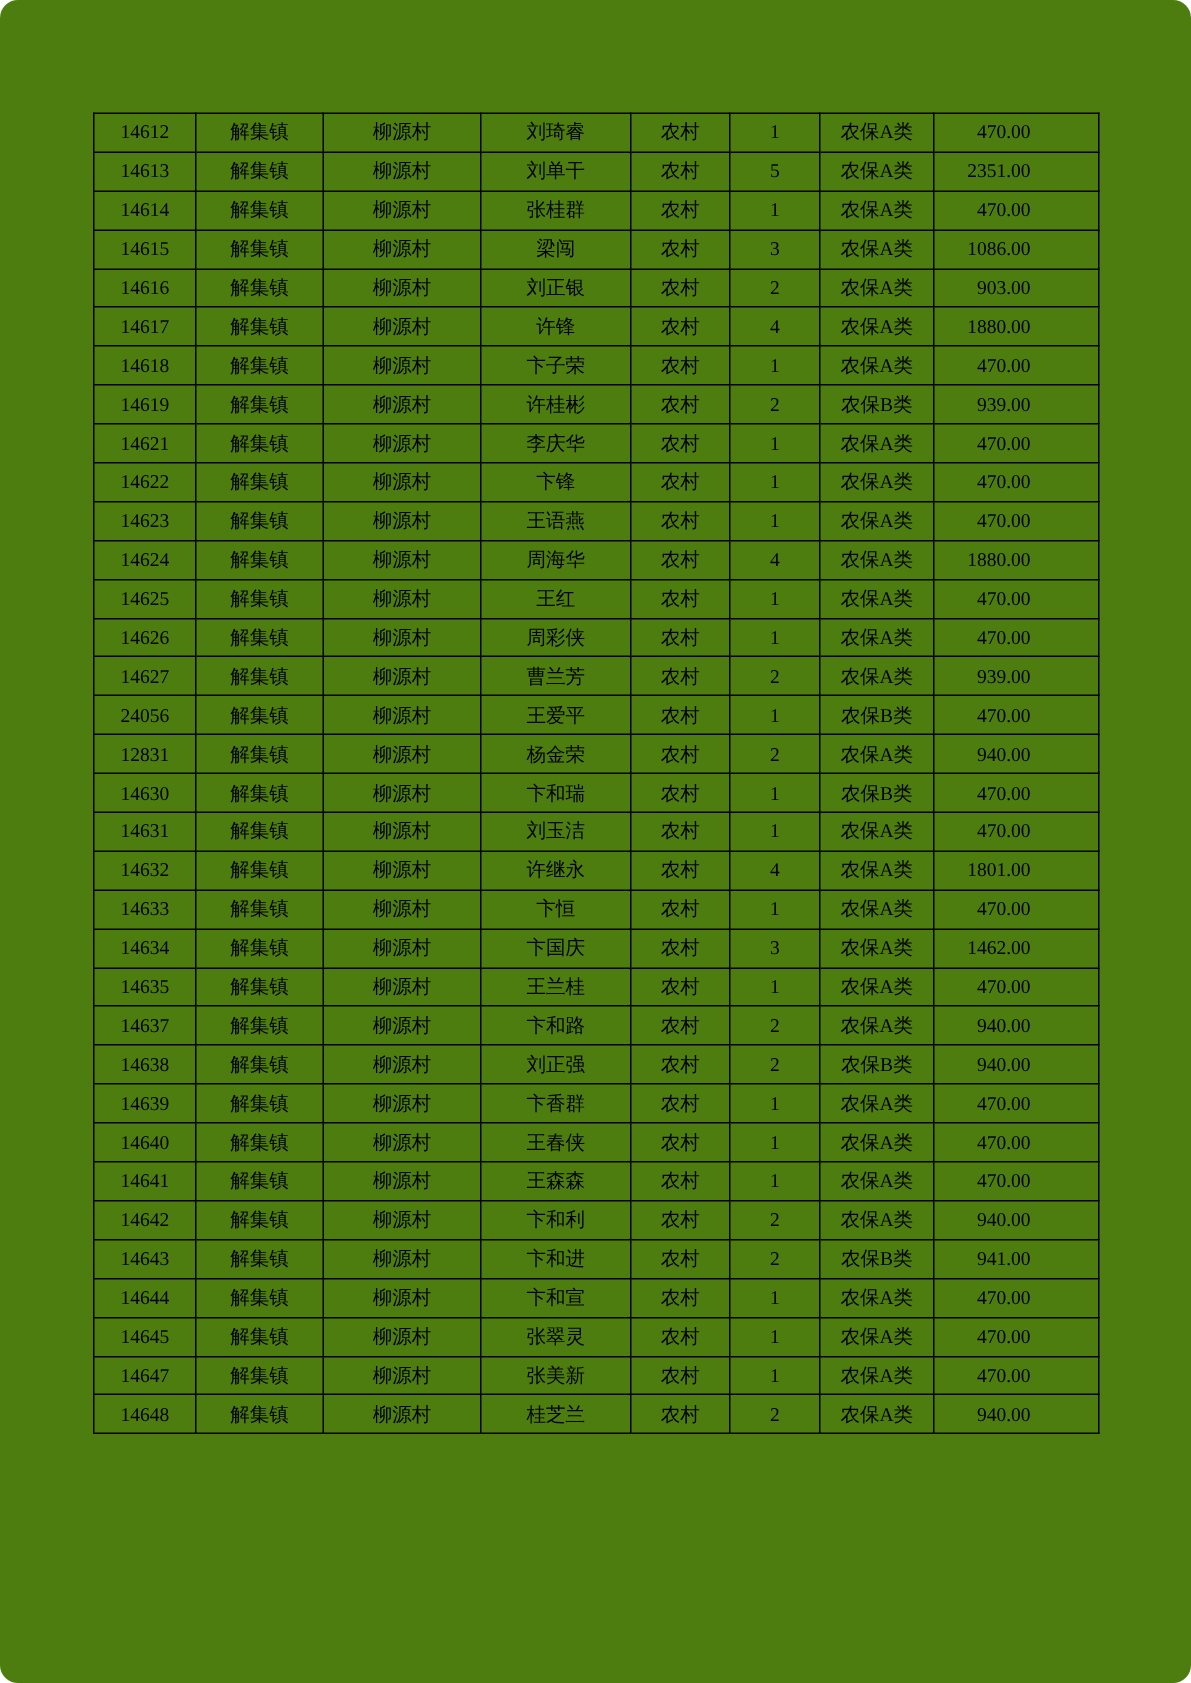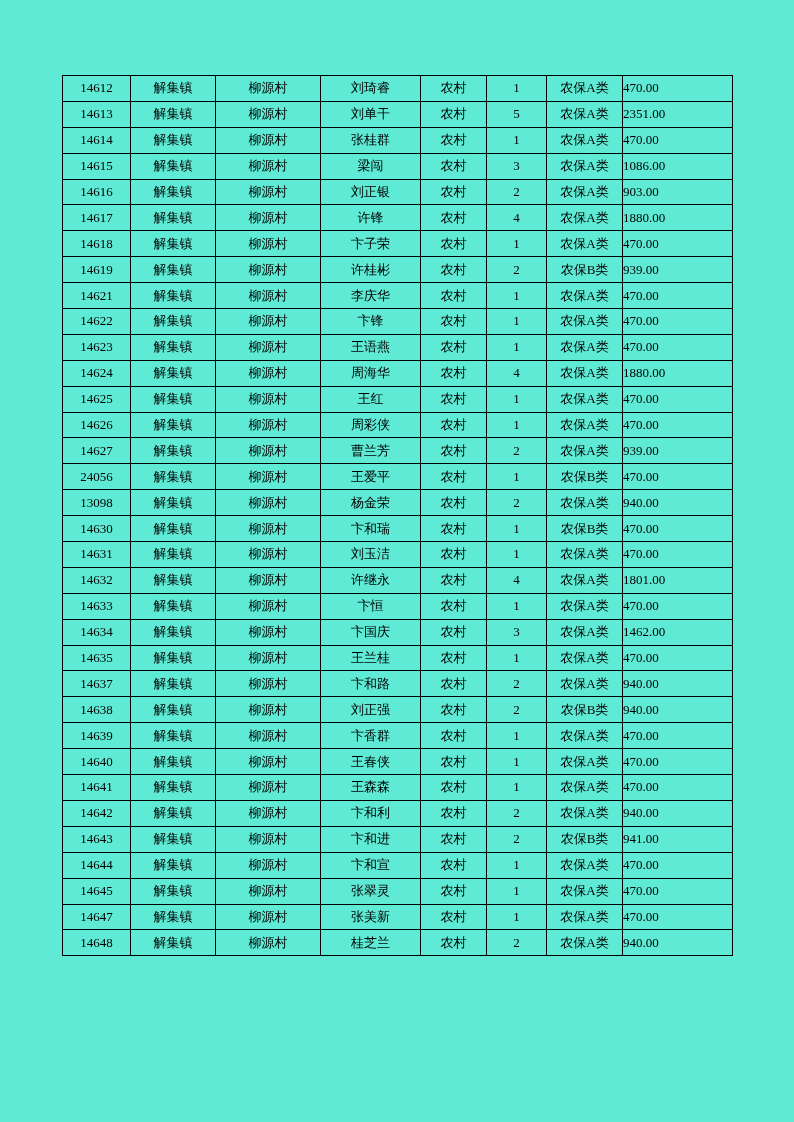--- a/index.html
+++ b/index.html
@@ -4,45 +4,46 @@
 <style>
   html, body {
     margin: 0;
     padding: 0;
     background: #ffffff;
   }
   .page {
     position: relative;
     width: 794px;
     height: 1122px;
-    background: #5eead4;
+    background: #4d7c0f;
     font-family: "Liberation Serif", "DejaVu Serif", serif;
     color: #000000;
     overflow: hidden;
+    border-radius: 12px;
   }
   table.data-table {
     position: absolute;
     left: 62px;
     top: 75px;
     border-collapse: collapse;
     table-layout: fixed;
     width: 670px;
     font-size: 13px;
   }
   table.data-table td {
     border: 1px solid #000000;
     height: 24.9px;
     padding: 0;
     text-align: center;
     vertical-align: middle;
     white-space: nowrap;
     overflow: hidden;
   }
   table.data-table td.col-amount {
-    text-align: left;
+    text-align: right;
     padding-right: 45px;
   }
   col.c-id       { width: 68px; }
   col.c-town     { width: 85px; }
   col.c-village  { width: 105px; }
   col.c-name     { width: 100px; }
   col.c-type     { width: 66px; }
   col.c-count    { width: 60px; }
   col.c-category { width: 76px; }
   col.c-amount   { width: 110px; }
@@ -217,21 +218,21 @@
           <td class="col-id">24056</td>
           <td class="col-town">解集镇</td>
           <td class="col-village">柳源村</td>
           <td class="col-name">王爱平</td>
           <td class="col-type">农村</td>
           <td class="col-count">1</td>
           <td class="col-category">农保B类</td>
           <td class="col-amount">470.00</td>
         </tr>
         <tr>
-          <td class="col-id">13098</td>
+          <td class="col-id">12831</td>
           <td class="col-town">解集镇</td>
           <td class="col-village">柳源村</td>
           <td class="col-name">杨金荣</td>
           <td class="col-type">农村</td>
           <td class="col-count">2</td>
           <td class="col-category">农保A类</td>
           <td class="col-amount">940.00</td>
         </tr>
         <tr>
           <td class="col-id">14630</td>

